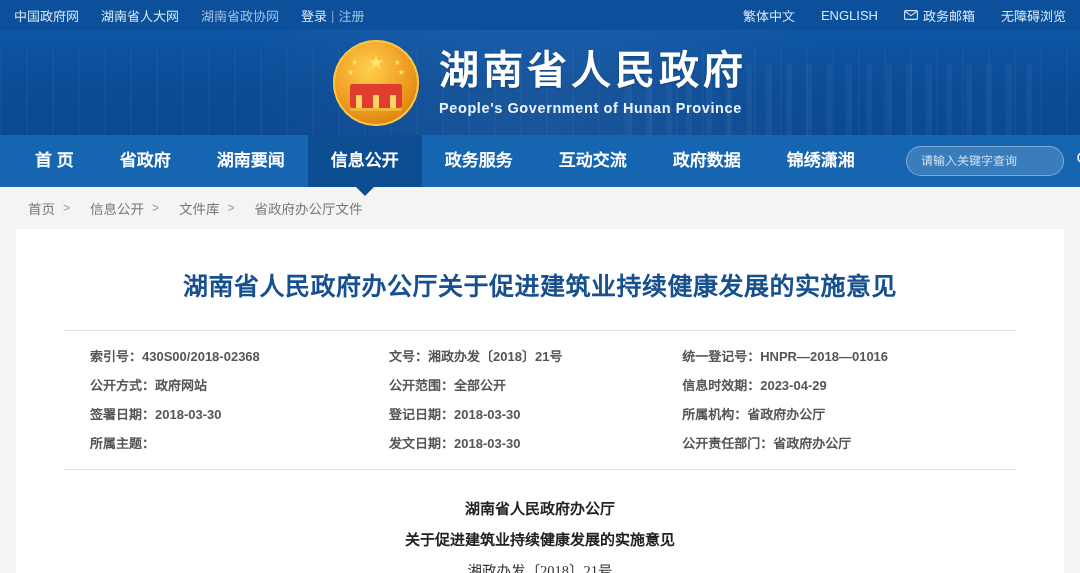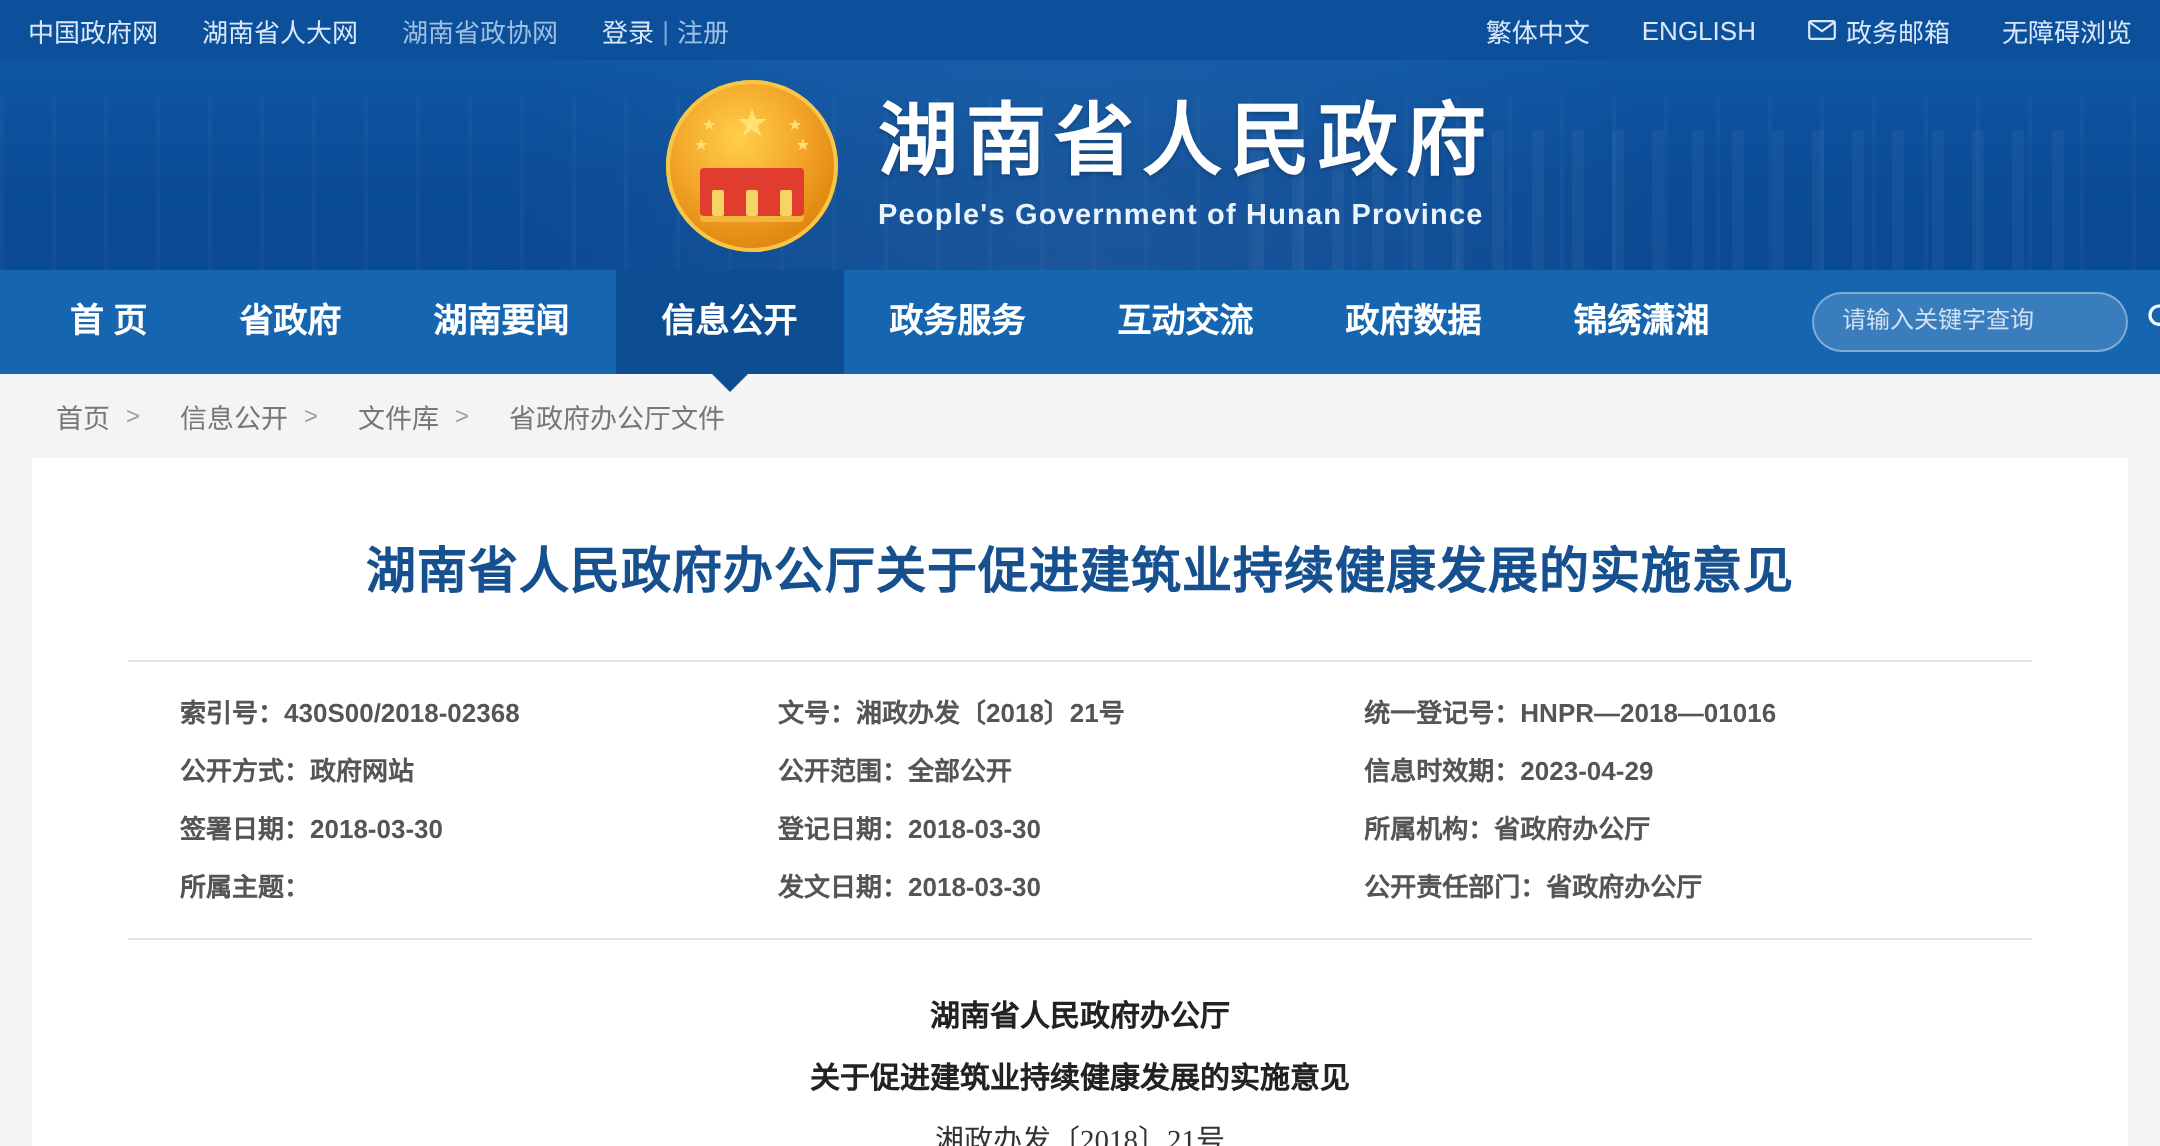--- a/index.html
+++ b/index.html
@@ -127,21 +127,21 @@
     width: 158px; height: 30px;
     background: rgba(255,255,255,0.16);
     border: 1px solid rgba(255,255,255,0.35);
     border-radius: 16px;
     display: flex; align-items: center;
     padding: 0 10px 0 14px;
   }
   .searchbox input {
     flex: 1; background: transparent; border: none; outline: none;
     color: #e6f0fa; font-size: 12px;
-    font-family: Liberation Mono, monospace;
+    font-family: Liberation Sans, sans-serif;
   }
   .searchbox input::placeholder { color: #cfe0f2; }
 
   
   .crumbs {
     height: 42px;
     background: #f4f4f4;
     display: flex; align-items: center;
     padding: 0 16px;
     font-size: 13.5px; color: #777;

